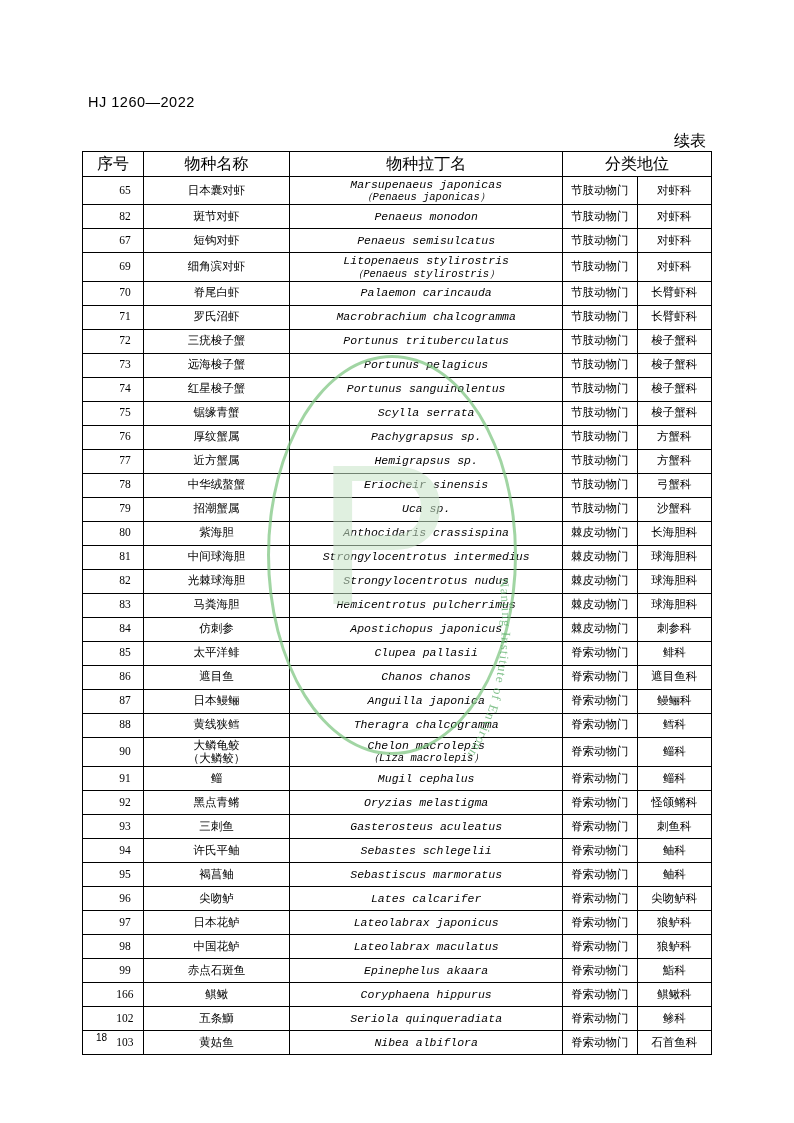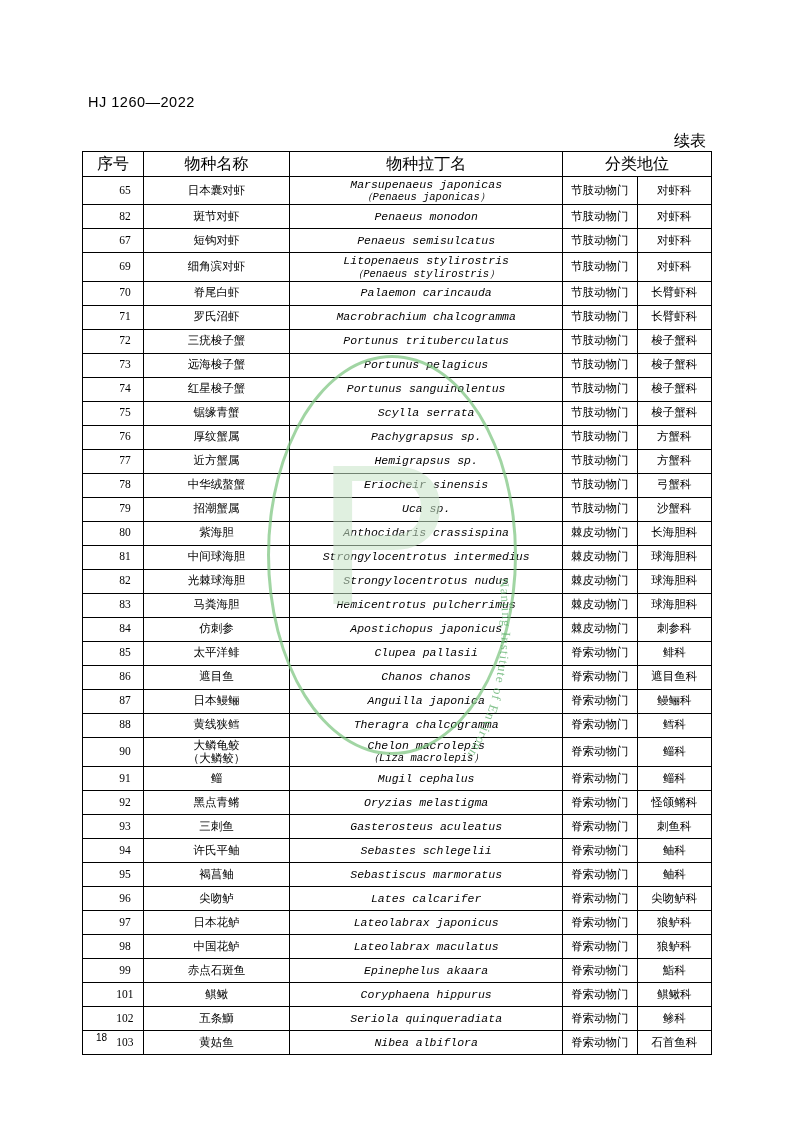--- a/index.html
+++ b/index.html
@@ -386,21 +386,21 @@
           <td class="c-fa"><span class="cn-text">狼鲈科</span></td>
         </tr>
         <tr>
           <td class="c-no"><span class="num-text">99</span></td>
           <td class="c-cn"><span class="cn-text">赤点石斑鱼</span></td>
           <td class="c-la"><span class="la-text">Epinephelus akaara</span></td>
           <td class="c-ph"><span class="cn-text">脊索动物门</span></td>
           <td class="c-fa"><span class="cn-text">鮨科</span></td>
         </tr>
         <tr>
-          <td class="c-no"><span class="num-text">101</span></td>
+          <td class="c-no"><span class="num-text">166</span></td>
           <td class="c-cn"><span class="cn-text">鲯鳅</span></td>
           <td class="c-la"><span class="la-text">Coryphaena hippurus</span></td>
           <td class="c-ph"><span class="cn-text">脊索动物门</span></td>
           <td class="c-fa"><span class="cn-text">鲯鳅科</span></td>
         </tr>
         <tr>
           <td class="c-no"><span class="num-text">102</span></td>
           <td class="c-cn"><span class="cn-text">五条鰤</span></td>
           <td class="c-la"><span class="la-text">Seriola quinqueradiata</span></td>
           <td class="c-ph"><span class="cn-text">脊索动物门</span></td>

